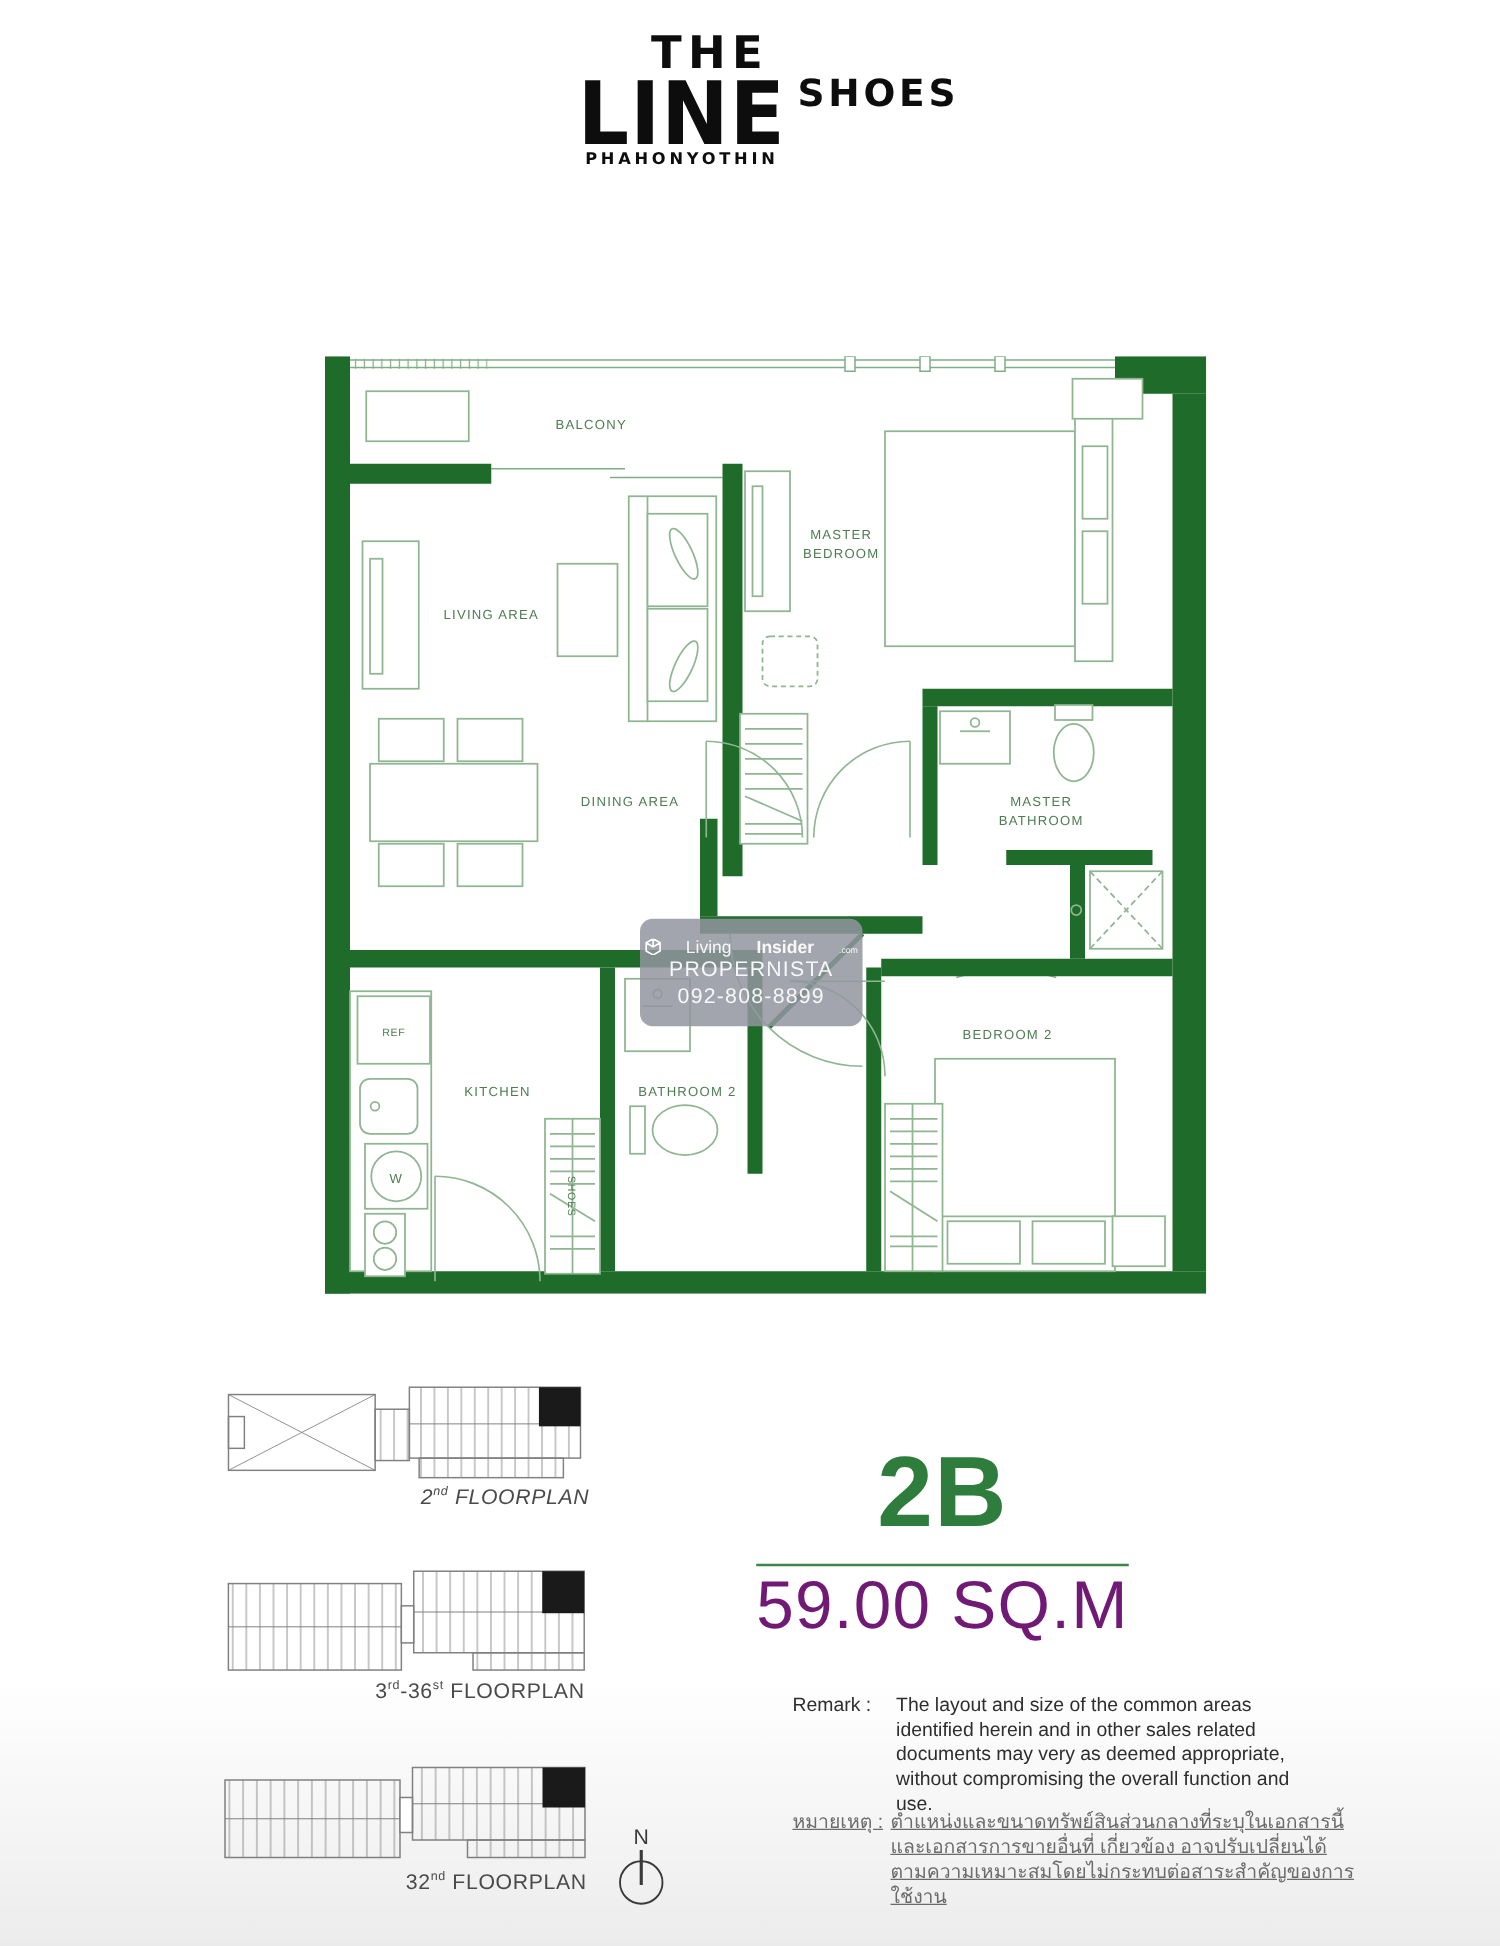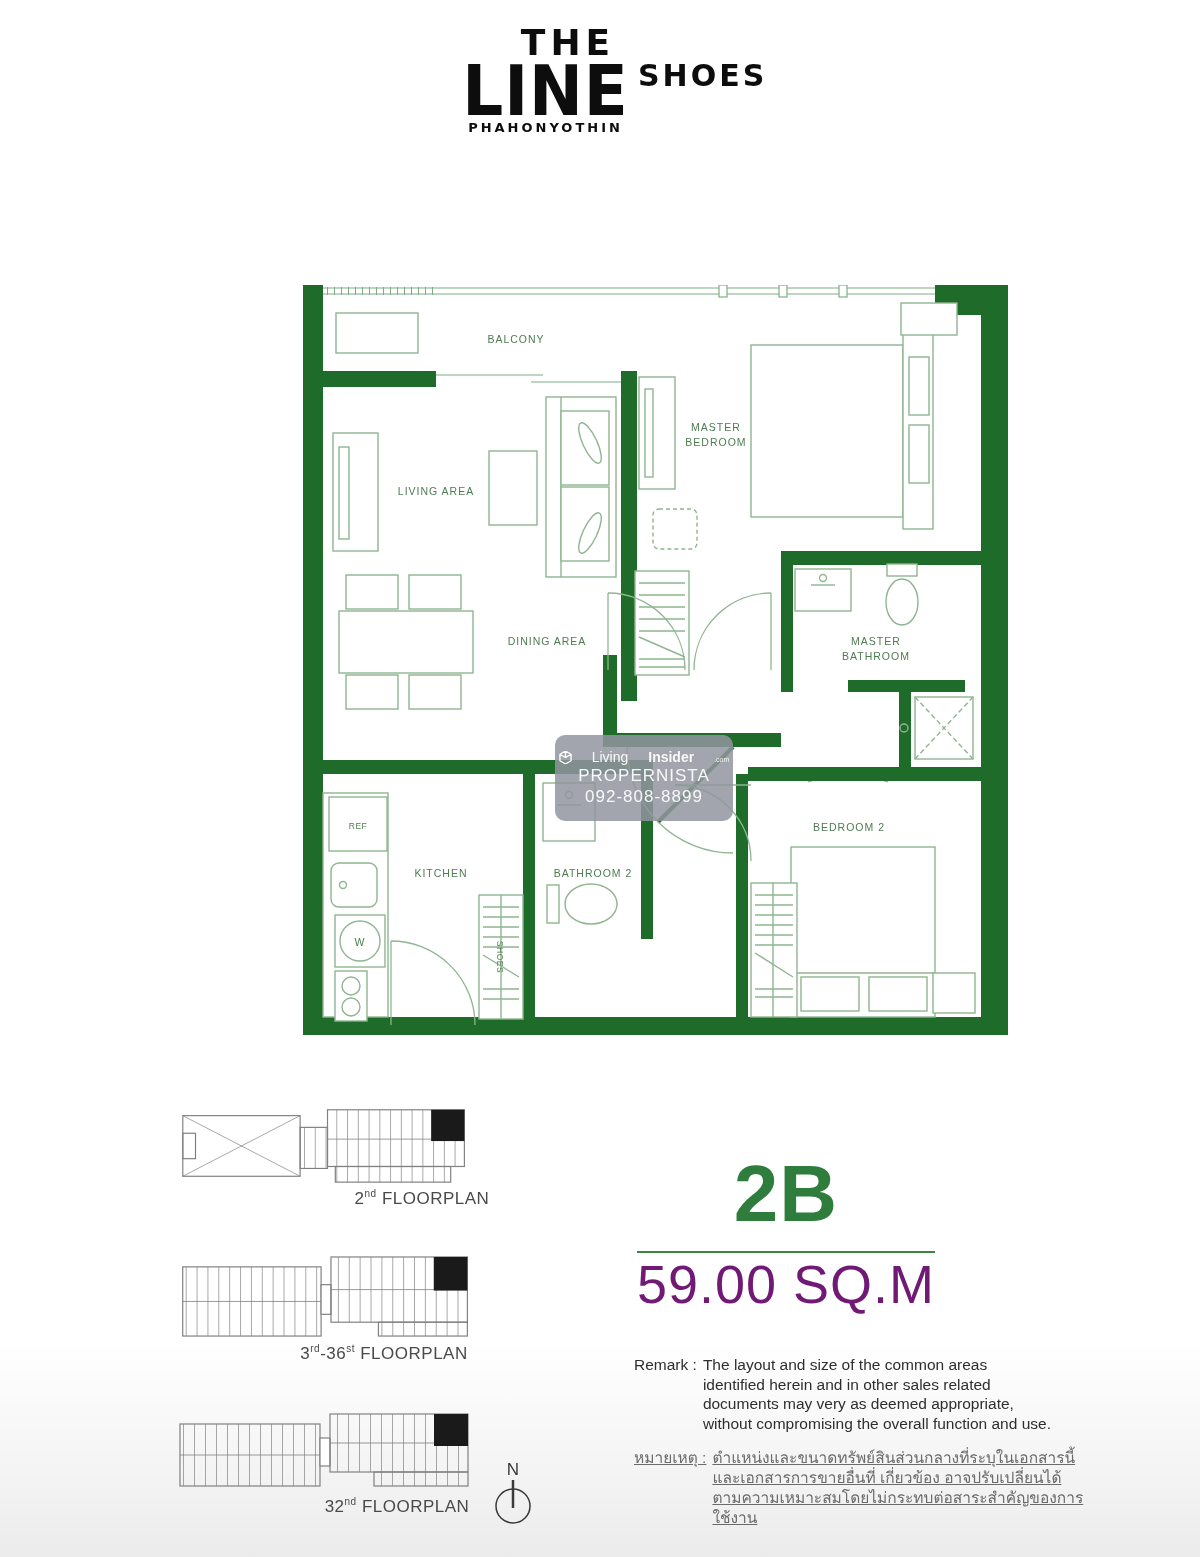--- a/index.html
+++ b/index.html
@@ -14,21 +14,21 @@
                font-family:"DejaVu Sans", sans-serif; font-weight:900; font-size:36px; letter-spacing:5px; color:#0d0d0d; }
   .logo-line { position:absolute; left:448px; top:50px; width:195px; text-align:center;
                font-family:"DejaVu Sans", sans-serif; font-weight:900; font-size:70px; letter-spacing:1px; color:#0d0d0d;
                transform:scaleX(0.92); transform-origin:center; }
   .logo-vibe { position:absolute; left:638px; top:58px; font-family:"DejaVu Sans", sans-serif;
                font-weight:900; font-size:30px; letter-spacing:3px; color:#0d0d0d; }
   .logo-sub  { position:absolute; left:448px; top:120px; width:195px; text-align:center;
                font-family:"DejaVu Sans", sans-serif; font-weight:700; font-size:13px; letter-spacing:3px; color:#0d0d0d; }
 
   
-  .plan-wrap { position:absolute; left:260px; top:285px; width:705px; height:750px;margin-left:43px; }
+  .plan-wrap { position:absolute; left:260px; top:285px; width:705px; height:750px; }
   .plan-wrap svg { display:block; }
   .room-label { font-family:"Liberation Sans", sans-serif; font-size:10.5px; letter-spacing:1px; fill:#4e7c52; }
   .room-label-sm { font-family:"Liberation Sans", sans-serif; font-size:8.5px; letter-spacing:0.5px; fill:#4e7c52; }
 
   .watermark { position:absolute; left:252px; top:450px; width:178px; height:86px;
                background:rgba(146,149,159,0.85); border-radius:10px; color:rgba(255,255,255,0.92);
                display:flex; flex-direction:column; align-items:center; justify-content:center; gap:1px; }
   .wm-row1 { display:flex; align-items:baseline; gap:20px; font-size:14px; }
   .wm-light { font-weight:400; }
   .wm-bold { font-weight:700; }
@@ -36,26 +36,26 @@
   .wm-line2 { font-size:17px; letter-spacing:1px; font-weight:400; }
   .wm-line3 { font-size:17px; letter-spacing:1px; font-weight:400; }
   .wm-icon { width:13px; height:13px; align-self:center; }
 
   
   .thumb { position:absolute; }
   .thumb-label { position:absolute; font-size:17px; color:#4a4a4a; letter-spacing:0.5px; text-align:center; width:220px; }
   .thumb-label sup { font-size:10px; }
 
   
-  .unit-block { position:absolute; left:636px; top:1154px; width:300px; text-align:center; }
+  .unit-block { position:absolute; left:604px; top:1154px; width:300px; text-align:center; }
   .unit-type { font-size:80px; font-weight:700; color:#2e7d3c; line-height:1; letter-spacing:1px; }
   .unit-rule { width:298px; height:2px; background:#3c8547; margin:17px auto 0 auto; }
   .unit-area { margin-top:0; font-size:54px; font-weight:400; color:#701a75; letter-spacing:1px; }
 
-  .remark-en { position:absolute; left:634px; top:1355px; width:430px; display:flex; gap:6px;
+  .remark-en { position:absolute; left:634px; top:1355px; width:430px; display:flex; gap:20px;
                font-size:15.5px; line-height:1.27; color:#2e2e2e; }
   .remark-en .rk-label { white-space:nowrap; }
   .remark-en .rk-text { white-space:pre-line; }
   .remark-th { position:absolute; left:634px; top:1448px; width:460px; display:flex; gap:6px;
                font-size:15.5px; line-height:1.3; color:#6b6b6b;text-decoration:underline; }
   .remark-th .rk-label { white-space:nowrap; }
   .remark-th .rk-text { white-space:pre-line; }
 
   
   .compass-n { position:absolute; left:489px; top:1460px; width:48px; text-align:center;
@@ -259,21 +259,21 @@
         <path d="M2 16 L122 78 M2 78 L122 16" stroke-width="0.7"></path>
         <rect x="2" y="34" width="13" height="26"></rect>
         <rect x="122" y="28" width="28" height="42" fill="url(#u1)"></rect>
         <rect x="150" y="10" width="140" height="58" fill="url(#u1)"></rect>
         <path d="M150 40 H290" stroke-width="0.8"></path>
         <rect x="158" y="68" width="118" height="16" fill="url(#u1)"></rect>
       </g>
       <rect x="256" y="10" width="34" height="32" fill="#1a1a1a"></rect>
     </svg>
   </div>
-  <div class="thumb-label" style="left:312px; top:1188px;">
+  <div class="thumb-label" style="left:294px; top:1188px;font-style:italic;">
     <span>2</span><sup>nd</sup><span></span><sup></sup><span> FLOORPLAN</span>
   </div>
 
   <div class="thumb" style="left:180px; top:1255px;">
     <svg width="298" height="85" viewBox="0 0 300 86">
       <defs>
         <pattern id="u2" width="11" height="86" patternUnits="userSpaceOnUse">
           <path d="M5.5 0 V86" stroke="#909090" stroke-width="0.8"></path>
         </pattern>
       </defs>

